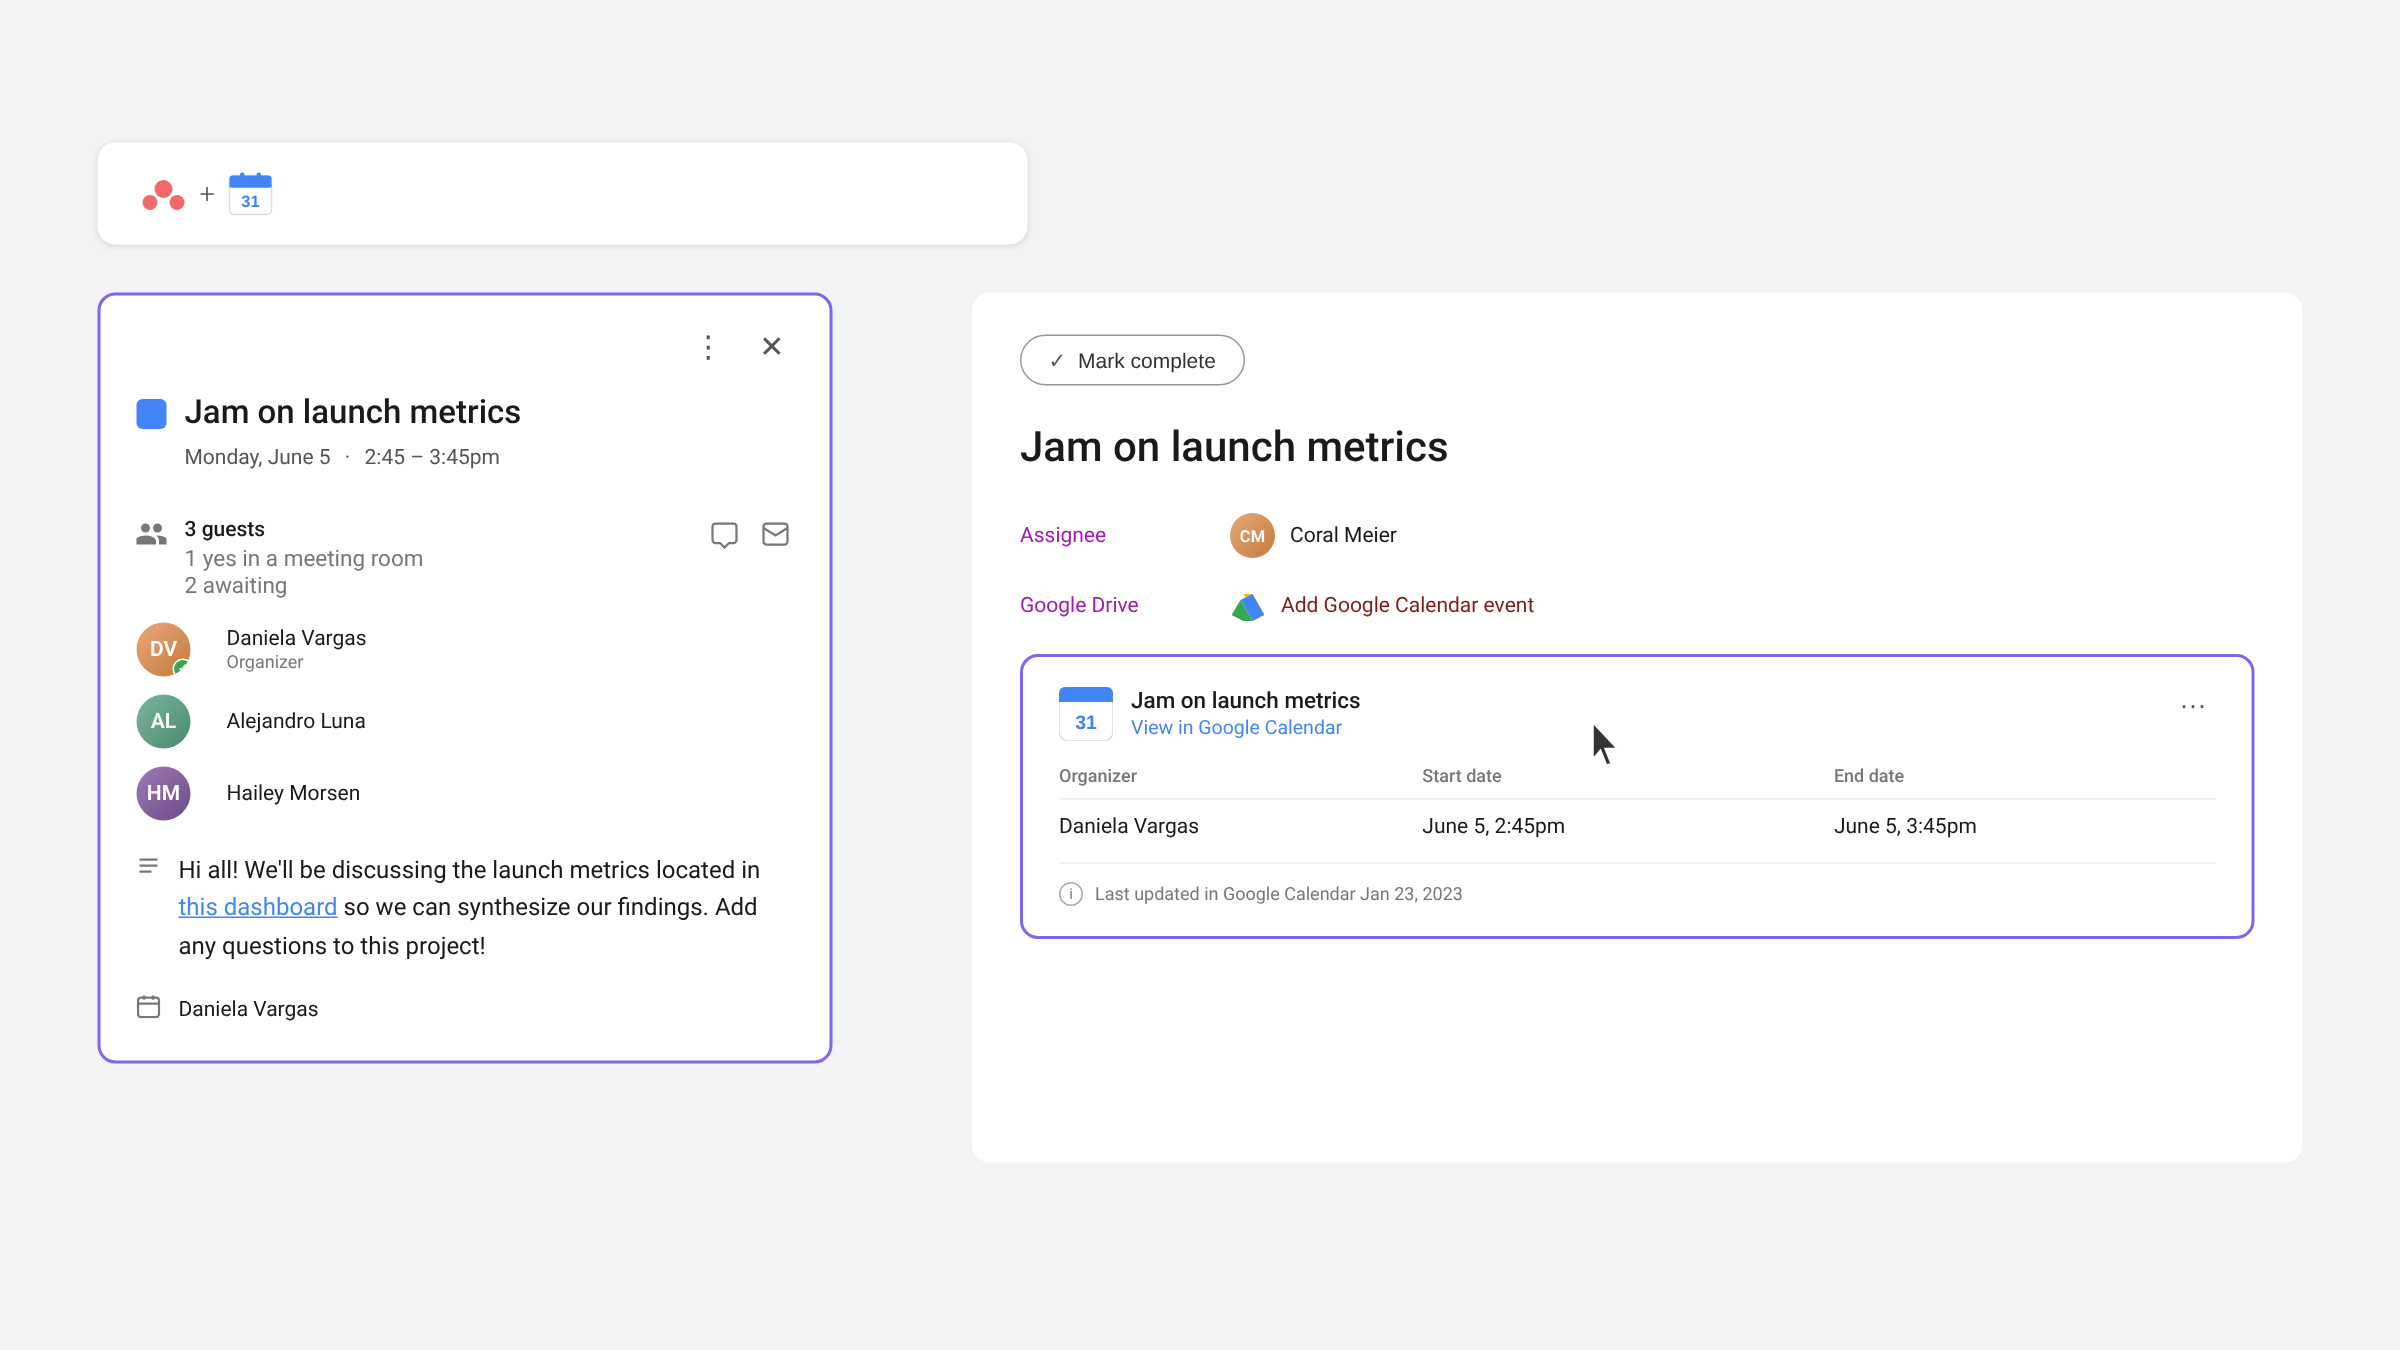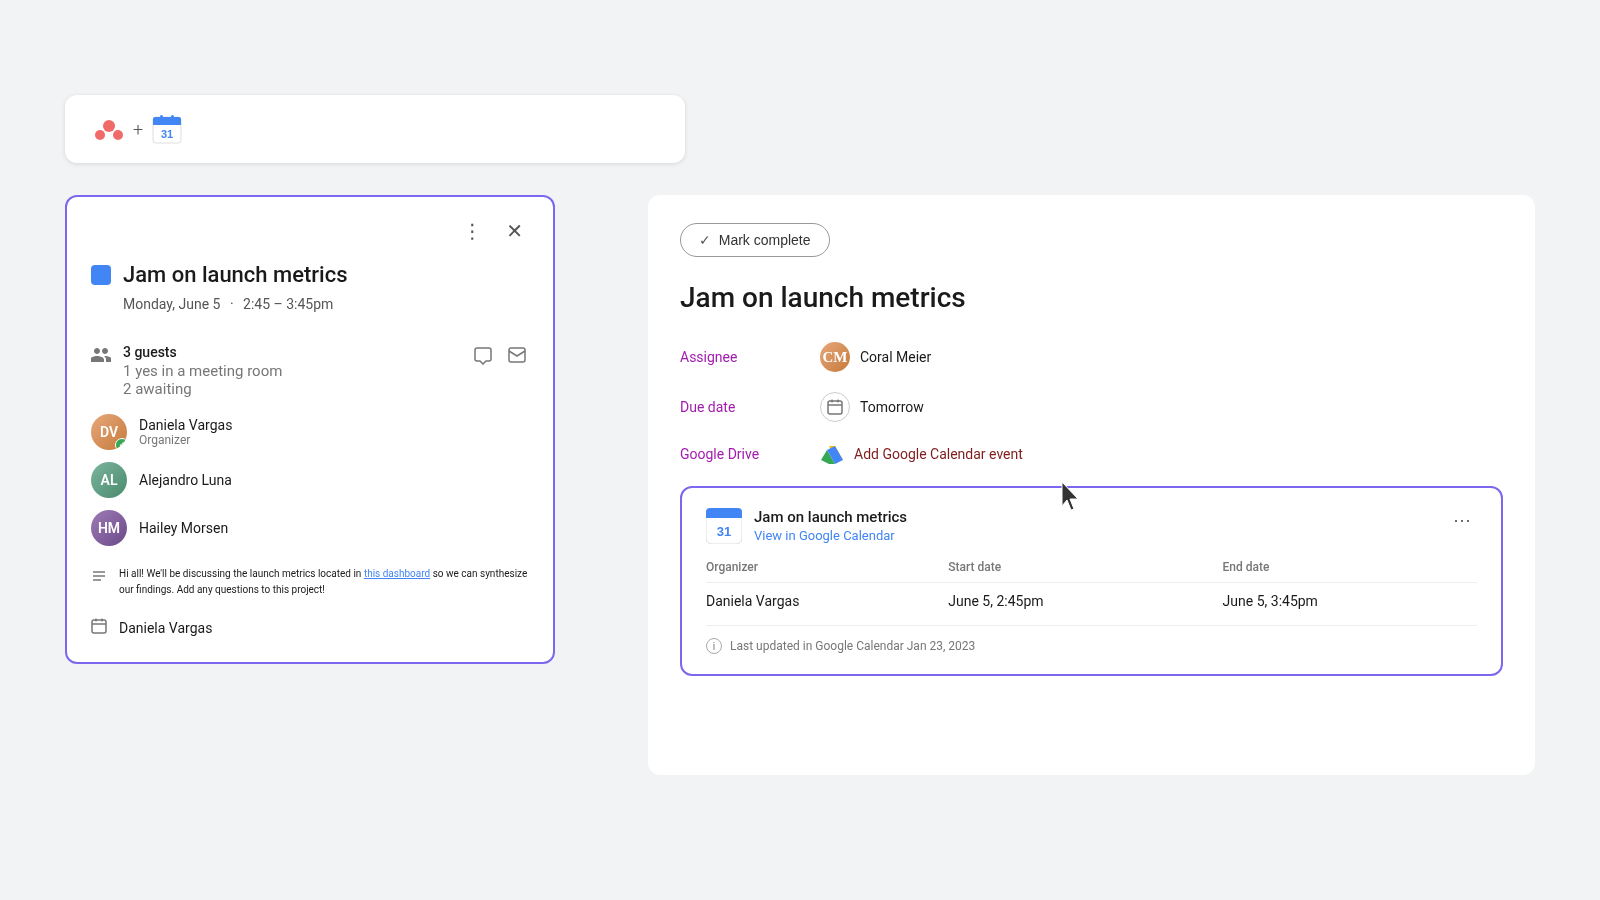--- a/index.html
+++ b/index.html
@@ -127,21 +127,21 @@
     .action-icon-btn {
       background: none; border: none; cursor: pointer;
       color: #777; font-size: 17px; padding: 3px;
       border-radius: 4px;
     }
 
     .attendees-list { margin-left: 0; margin-bottom: 20px; }
     .attendee-item {
       display: flex;
       align-items: center;
-      gap: 12px;
+      gap: 24px;
       margin-bottom: 12px;
     }
     .avatar {
       width: 36px;
       height: 36px;
       border-radius: 50%;
       overflow: hidden;
       flex-shrink: 0;
       position: relative;
       font-size: 14px;
@@ -172,21 +172,21 @@
     .attendee-name { font-size: 14px; color: #1a1a1a; }
     .attendee-role { font-size: 12px; color: #777; }
 
     .description-row {
       display: flex;
       align-items: flex-start;
       gap: 12px;
       margin-bottom: 20px;
     }
     .desc-icon { color: #777; font-size: 16px; margin-top: 2px; flex-shrink: 0; }
-    .desc-text { font-size: 10px; color: #1a1a1a; line-height: 1.6; }
+    .desc-text { font-size: 16px; color: #1a1a1a; line-height: 1.6; }
     .desc-link { color: #4285f4; text-decoration: underline; cursor: pointer; }
 
     .organizer-row {
       display: flex;
       align-items: center;
       gap: 12px;
     }
     .cal-icon-small { color: #777; font-size: 16px; flex-shrink: 0; }
     .organizer-name { font-size: 14px; color: #1a1a1a; }
 
@@ -244,24 +244,23 @@
     }
     .assignee-avatar {
       width: 30px;
       height: 30px;
       border-radius: 50%;
       background: linear-gradient(135deg, #e8a87c, #c47a3a);
       display: flex;
       align-items: center;
       justify-content: center;
       color: #fff;
-      font-size: 15px;
+      font-size: 11px;
       font-weight: 600;
       overflow: hidden;
-      font-family: Liberation Serif, serif;
     }
     .due-date-icon {
       width: 30px;
       height: 30px;
       border: 1.5px solid #ccc;
       border-radius: 50%;
       display: flex;
       align-items: center;
       justify-content: center;
       font-size: 14px;
@@ -501,34 +500,20 @@
   <h1 class="task-title">Jam on launch metrics</h1>
 
   <div class="detail-row">
     <span class="detail-label">Assignee</span>
     <div class="detail-value">
       <div class="assignee-avatar">CM</div>
       <span>Coral Meier</span>
     </div>
   </div>
 
-  <div class="detail-row">
-    <span class="detail-label">Due date</span>
-    <div class="detail-value">
-      <div class="due-date-icon">
-        <svg width="16" height="16" viewBox="0 0 16 16" fill="none">
-          <rect x="1" y="2" width="14" height="13" rx="2" stroke="#777" stroke-width="1.5" fill="none"></rect>
-          <line x1="1" y1="6" x2="15" y2="6" stroke="#777" stroke-width="1.5"></line>
-          <rect x="4" y="0.5" width="2" height="3" rx="1" fill="#777"></rect>
-          <rect x="10" y="0.5" width="2" height="3" rx="1" fill="#777"></rect>
-        </svg>
-      </div>
-      <span>Tomorrow</span>
-    </div>
-  </div>
 
   <div class="detail-row">
     <span class="detail-label">Google Drive</span>
     <div class="detail-value">
       <div class="google-drive-icon">
         <svg width="22" height="20" viewBox="0 0 22 20">
           <polygon points="8,2 14,2 22,16 16,16" fill="#FBBC04"></polygon>
           <polygon points="0,16 6,6 14,20 8,20" fill="#34A853"></polygon>
           <polygon points="6,6 14,2 22,16 14,20" fill="#4285F4"></polygon>
         </svg>

